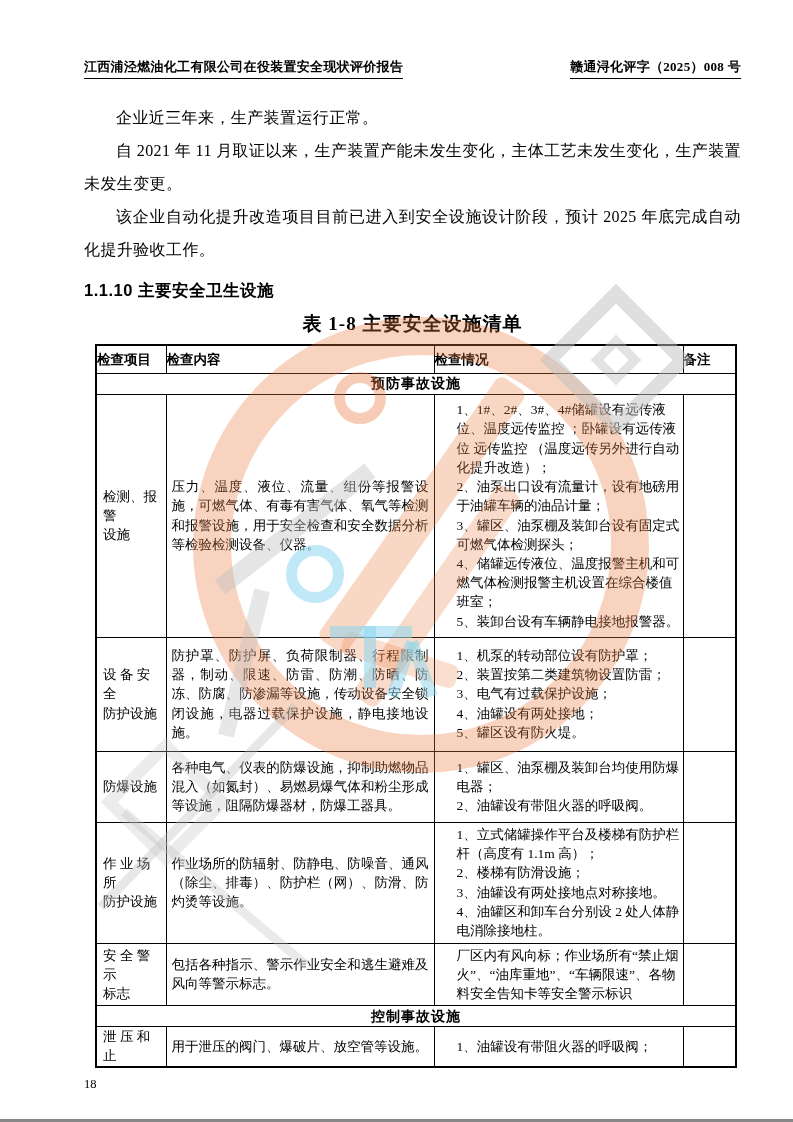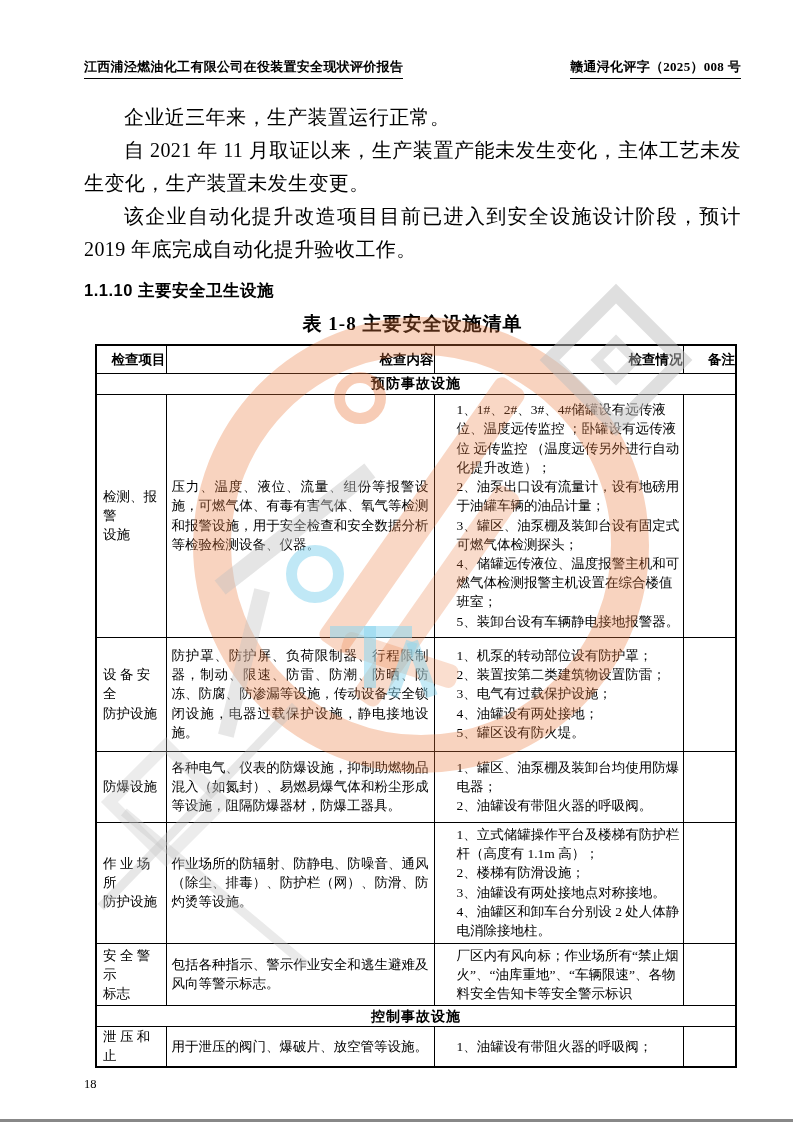--- a/index.html
+++ b/index.html
@@ -18,21 +18,21 @@
   
   .doc-header {
     display: flex; justify-content: space-between; align-items: flex-end;
     font-size: 13px; font-weight: bold; letter-spacing: 0.3px;
   }
   .doc-header span { border-bottom: 1.5px solid #000; padding-bottom: 2px; }
 
   
   .body-text { margin-top: 22px; }
   .body-text p {
-    font-size: 20px; line-height: 33px;
+    font-size: 16px; line-height: 33px;
     text-indent: 2em; text-align: justify; letter-spacing: 0.4px;
   }
 
   
   .sec-heading {
     margin-top: 14px;
     font-family: "Liberation Sans", "DejaVu Sans", sans-serif;
     font-size: 16.5px; font-weight: bold; letter-spacing: 0.5px;
   }
   .table-title {
@@ -42,21 +42,21 @@
 
   
   table.safety {
     margin-top: 7px; margin-left: 11px;
     border-collapse: collapse; table-layout: fixed;
     width: 640px;
     border: 2px solid #000;
     font-size: 13.5px; line-height: 19.2px;
   }
   table.safety td, table.safety th { border: 1px solid #000; vertical-align: middle; overflow: hidden; }
-  th.h-cell { font-size: 13.5px; font-weight: bold; text-align: right; height: 28px; }
+  th.h-cell { font-size: 13.5px; font-weight: bold; text-align: left; height: 28px; }
   td.section-cell { font-weight: bold; text-align: center; height: 21px; font-size: 14px; letter-spacing: 1px; }
   td.item-cell { white-space: pre-line; padding: 2px 4px 2px 6px; text-align: left; }
   td.content-cell { padding: 2px 5px; text-align: justify; }
   td.status-cell { white-space: pre-line; padding: 2px 3px 2px 22px; text-align: left; vertical-align: middle; }
   td.note-cell { }
   col.c-item { width: 70px; }
   col.c-content { width: 268px; }
   col.c-status { width: 249px; }
   col.c-note { width: 53px; }
 
@@ -91,21 +91,21 @@
   <div class="content">
 
     <div class="doc-header">
       <span>江西浦泾燃油化工有限公司在役装置安全现状评价报告</span>
       <span>赣通浔化评字（2025）008 号</span>
     </div>
 
     <div class="body-text">
       <p>企业近三年来，生产装置运行正常。</p>
       <p>自 2021 年 11 月取证以来，生产装置产能未发生变化，主体工艺未发生变化，生产装置未发生变更。</p>
-      <p>该企业自动化提升改造项目目前已进入到安全设施设计阶段，预计 2019 年底完成自动化提升验收工作。</p>
+      <p>该企业自动化提升改造项目目前已进入到安全设施设计阶段，预计 2025 年底完成自动化提升验收工作。</p>
     </div>
 
     <div class="sec-heading">1.1.10 主要安全卫生设施</div>
 
     <div class="table-title">表 1-8  主要安全设施清单</div>
 
     <table class="safety">
       <colgroup>
         <col class="c-item">
           <col class="c-content">

